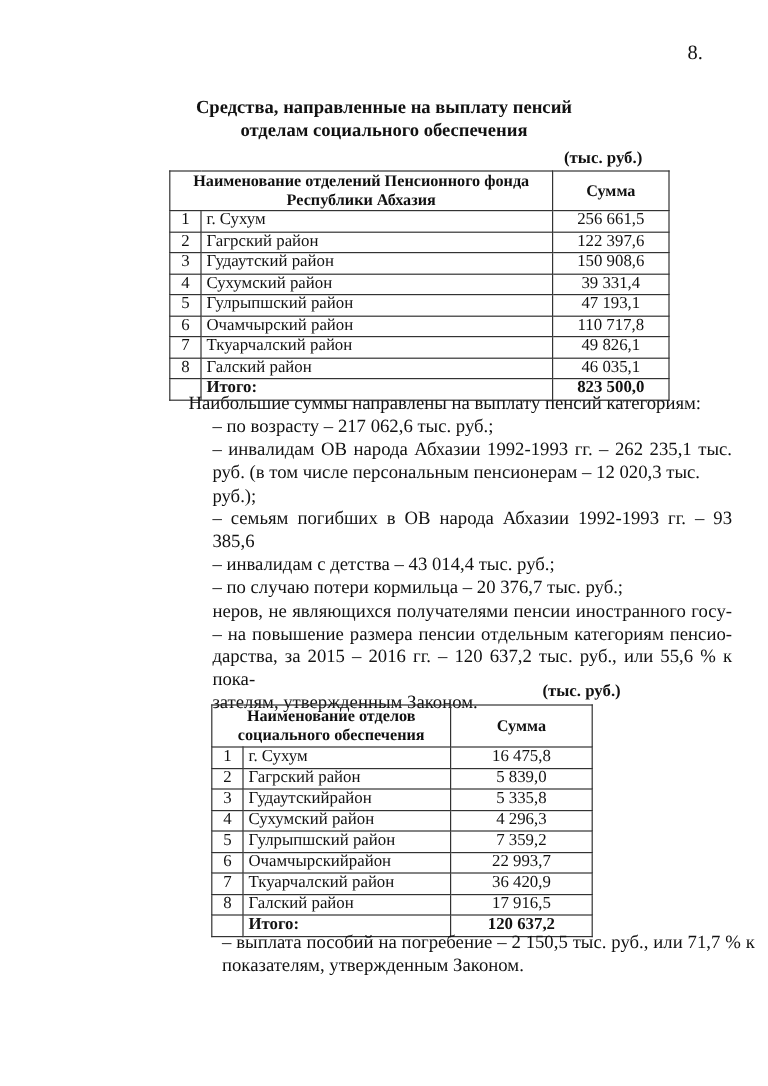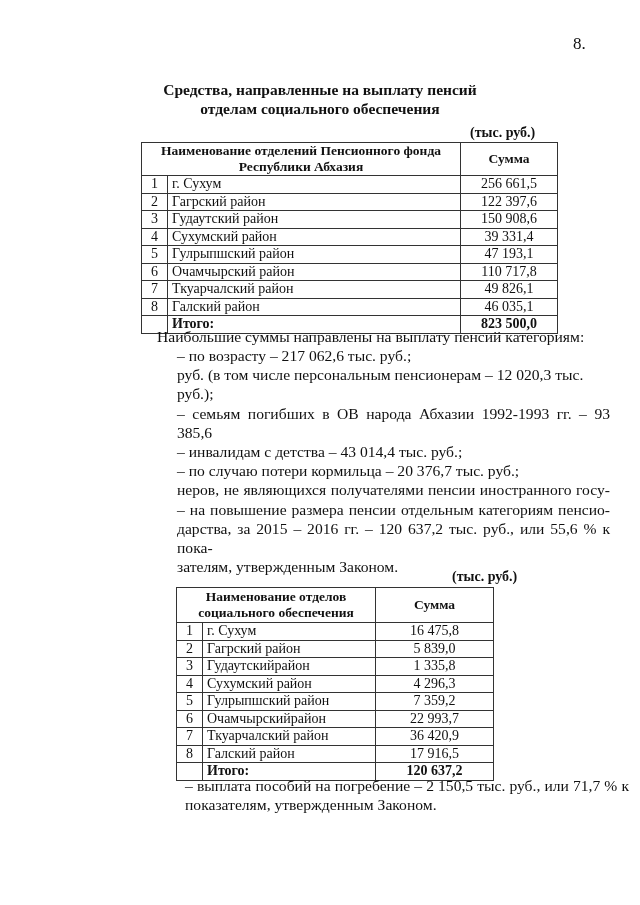--- a/index.html
+++ b/index.html
@@ -98,20 +98,21 @@
     <td class="v">823 500,0</td>
   </tr>
 </tbody>
   </table>
 
 <div class="para" style="left:141px; top:327px; width:443px;margin-left:16px;">
   <p>Наибольшие суммы направлены на выплату пенсий категориям:</p>
 </div>
 <div class="para" style="left:151px; top:346px; width:433px;margin-left:26px;">
   <p>– по возрасту – 217 062,6 тыс. руб.;</p>
+  <p class="just">– инвалидам ОВ народа Абхазии 1992-1993 гг. – 262 235,1 тыс.</p>
   <p>руб. (в том числе персональным пенсионерам – 12 020,3 тыс. руб.);</p>
   <p class="just">– семьям погибших в ОВ народа Абхазии 1992-1993 гг. – 93 385,6</p>
   <p>– инвалидам с детства – 43 014,4 тыс. руб.;</p>
   <p>– по случаю потери кормильца – 20 376,7 тыс. руб.;</p>
   <p class="just">неров, не являющихся получателями пенсии иностранного госу-</p>
   <p class="just">– на повышение размера пенсии отдельным категориям пенсио-</p>
   <p class="just">дарства, за  2015 – 2016 гг. – 120 637,2 тыс. руб., или 55,6 % к пока-</p>
   <p>зателям, утвержденным Законом.</p>
 </div>
 
@@ -136,21 +137,21 @@
         <td class="v">16 475,8</td>
       </tr>
       <tr>
         <td class="n">2</td>
         <td>Гагрский район</td>
         <td class="v">5 839,0</td>
       </tr>
       <tr>
         <td class="n">3</td>
         <td>Гудаутскийрайон</td>
-        <td class="v">1 335,8</td>
+        <td class="v">5 335,8</td>
       </tr>
       <tr>
         <td class="n">4</td>
         <td>Сухумский район</td>
         <td class="v">4 296,3</td>
       </tr>
       <tr>
         <td class="n">5</td>
         <td>Гулрыпшский район</td>
         <td class="v">7 359,2</td>

